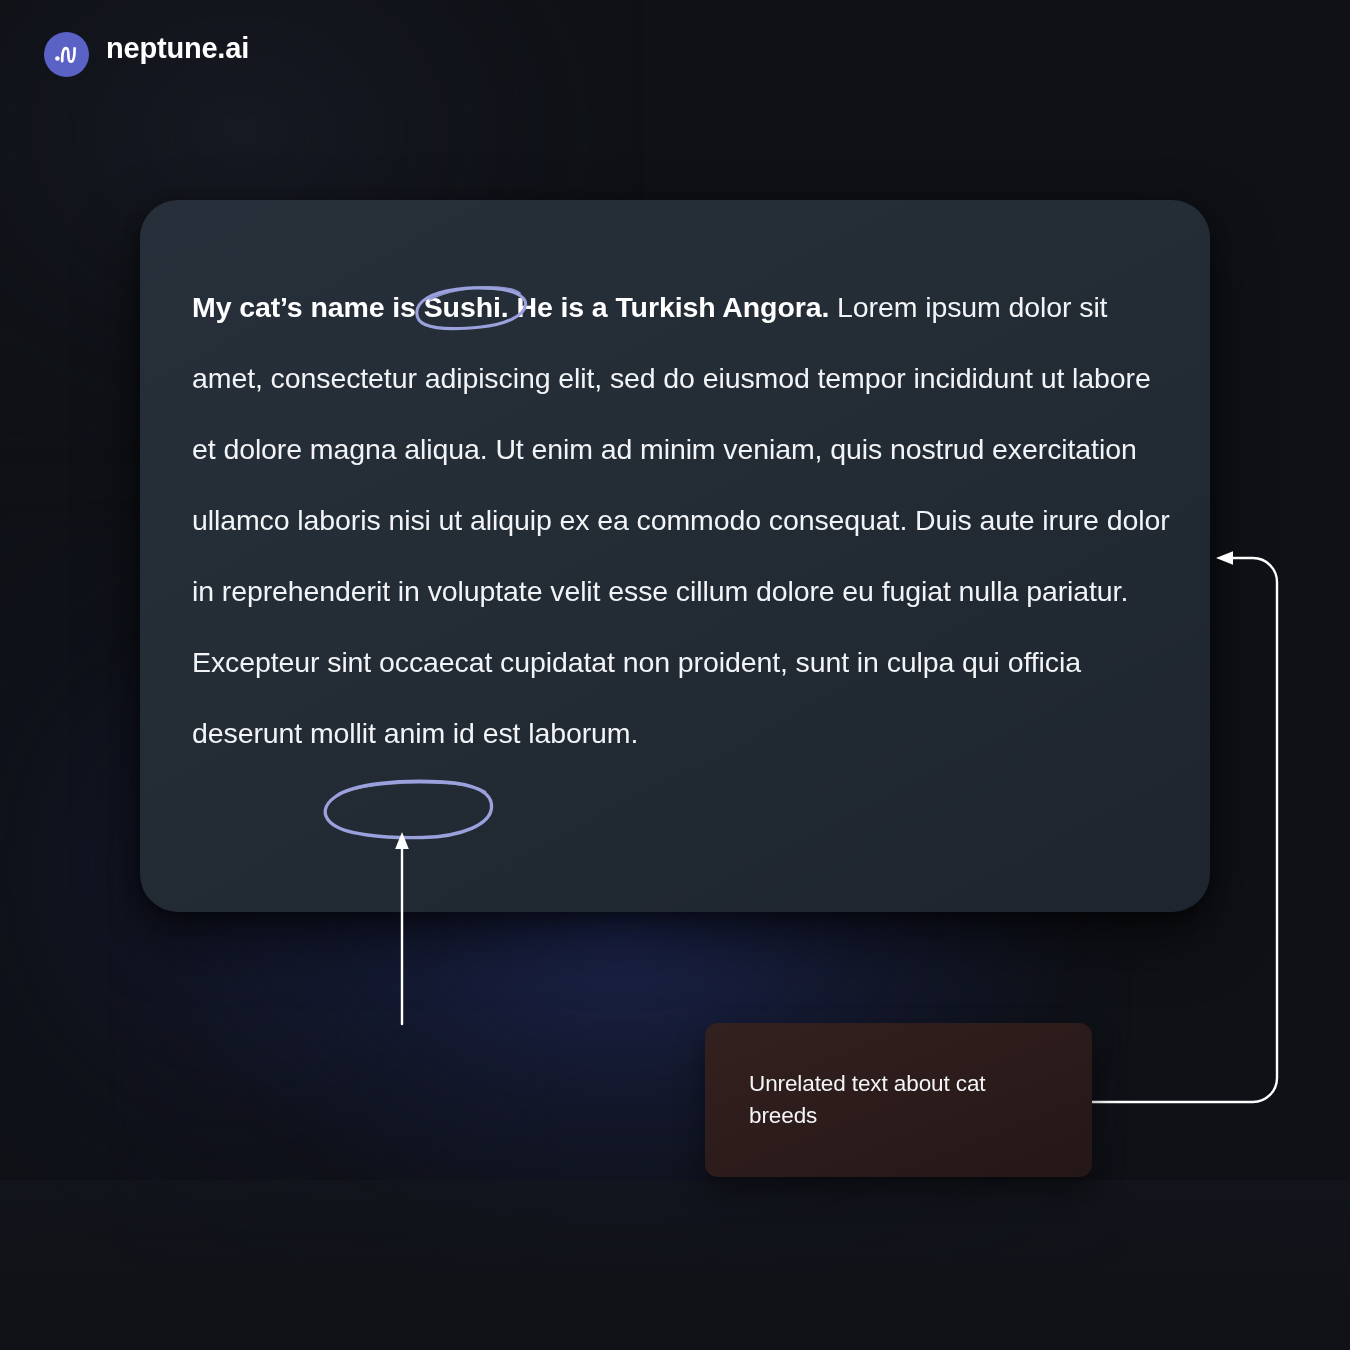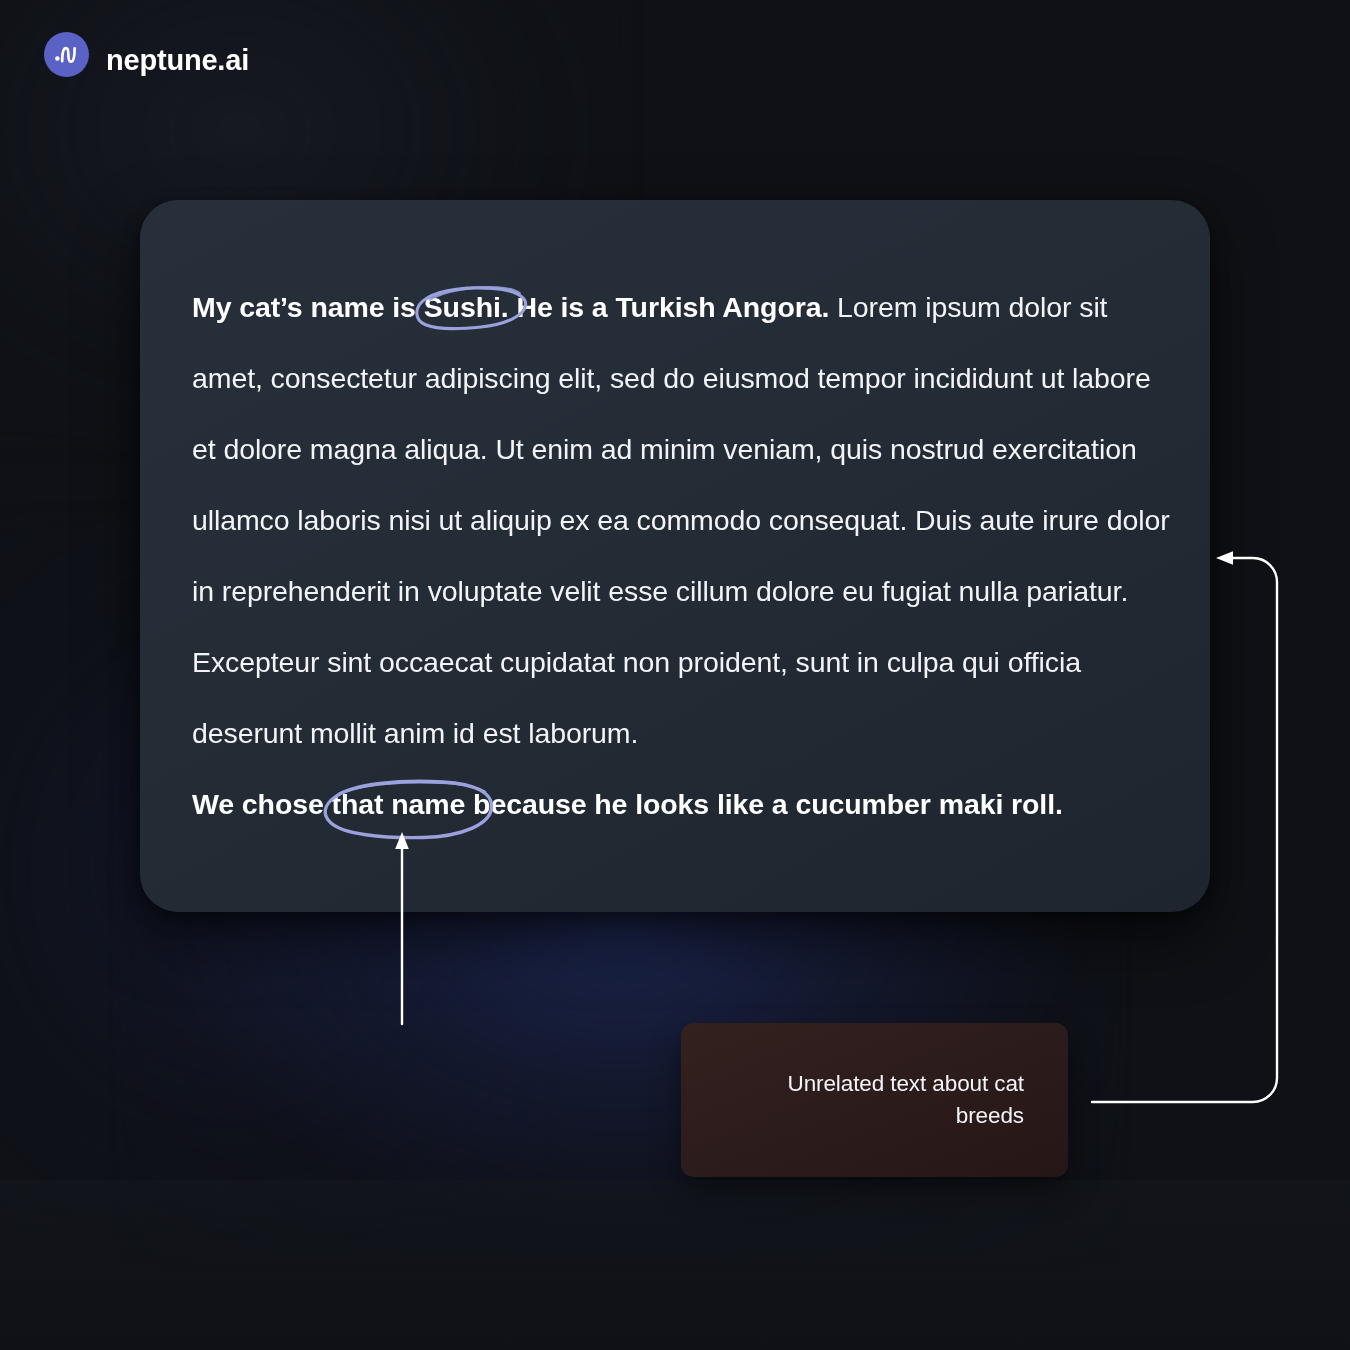--- a/index.html
+++ b/index.html
@@ -69,21 +69,21 @@
                  rgba(20, 23, 30, 0.55) 0%,
                  rgba(15, 17, 22, 0) 100%);
   }
 
   
   .brand {
     position: absolute;
     left: 44px;
     top: 32px;
     display: flex;
-    align-items: flex-end;
+    align-items: flex-start;
     gap: 17px;
   }
   .brand-mark {
     width: 45px;
     height: 45px;
     border-radius: 50%;
     background: #5a62c6;
     display: flex;
     align-items: center;
     justify-content: center;
@@ -175,27 +175,26 @@
 
   #callout-green {
     left: 208px;
     top: 1023px;
     width: 389px;
     height: 154px;
     background: linear-gradient(158deg, #24322f 0%, #1f2b29 55%, #1b2523 100%);
     box-shadow: 0 14px 30px rgba(0, 0, 0, 0.45);
   }
   #callout-red {
-    left: 681px;
+    left: 705px;
     top: 1023px;
     width: 387px;
     height: 154px;
     background: linear-gradient(158deg, #33211f 0%, #2b1b1a 55%, #261717 100%);
     box-shadow: 0 14px 30px rgba(0, 0, 0, 0.45);
-    text-align: right;
   }
 </style>
 </head>
 <body>
 
 <div id="stage">
 
   <div class="bg-glow top-left"></div>
   <div class="bg-glow navy-left"></div>
   <div class="bg-glow navy-center"></div>
@@ -208,21 +207,20 @@
         <path d="M10.2 21.2 C10.2 10.6 12.1 8.2 14.0 8.2 C15.9 8.2 16.4 11.4 16.4 15.0
                  C16.4 18.6 17.0 21.6 18.9 21.6 C20.9 21.6 22.6 18.6 22.6 8.4" fill="none" stroke="#ffffff" stroke-width="2.7" stroke-linecap="round" stroke-linejoin="round"></path>
       </svg>
     </div>
     <div class="brand-name">neptune.ai</div>
   </div>
 
   <div class="doc-card">
     <div class="doc-body">
       <p class="doc-para"><span class="b">My cat’s name is Sushi. He is a Turkish Angora.</span><span> Lorem ipsum dolor sit amet, consectetur adipiscing elit, sed do eiusmod tempor incididunt ut labore et dolore magna aliqua. Ut enim ad minim veniam, quis nostrud exercitation ullamco laboris nisi ut aliquip ex ea commodo consequat. Duis aute irure dolor in reprehenderit in voluptate velit esse cillum dolore eu fugiat nulla pariatur. Excepteur sint occaecat cupidatat non proident, sunt in culpa qui officia deserunt mollit anim id est laborum.</span></p>
-      <p class="doc-para"><span class="b">We chose that name because he looks like a cucumber maki roll.</span></p>
     </div>
   </div>
 
   <div class="scribble" id="ellipse-sushi">
     <svg width="120" height="50" viewBox="0 0 120 50">
       <path d="M14 41.5 C3 36.5 2.5 23 16 15 C30 6.5 58 3.5 82 5.5
                C104 7.3 116 13.5 114.5 22.5 C113 32.5 95 41.5 70 44
                C47 46.3 24 46 14 41.5 Z" stroke-width="3.1" stroke="#9aa1dd"></path>
       <path d="M19 16.5 C33 7.5 62 3.2 86 4.6 C98 5.4 105 7.6 108.5 10.2" stroke-width="2.6" opacity="0.9" stroke="#9aa1dd"></path>
     </svg>

